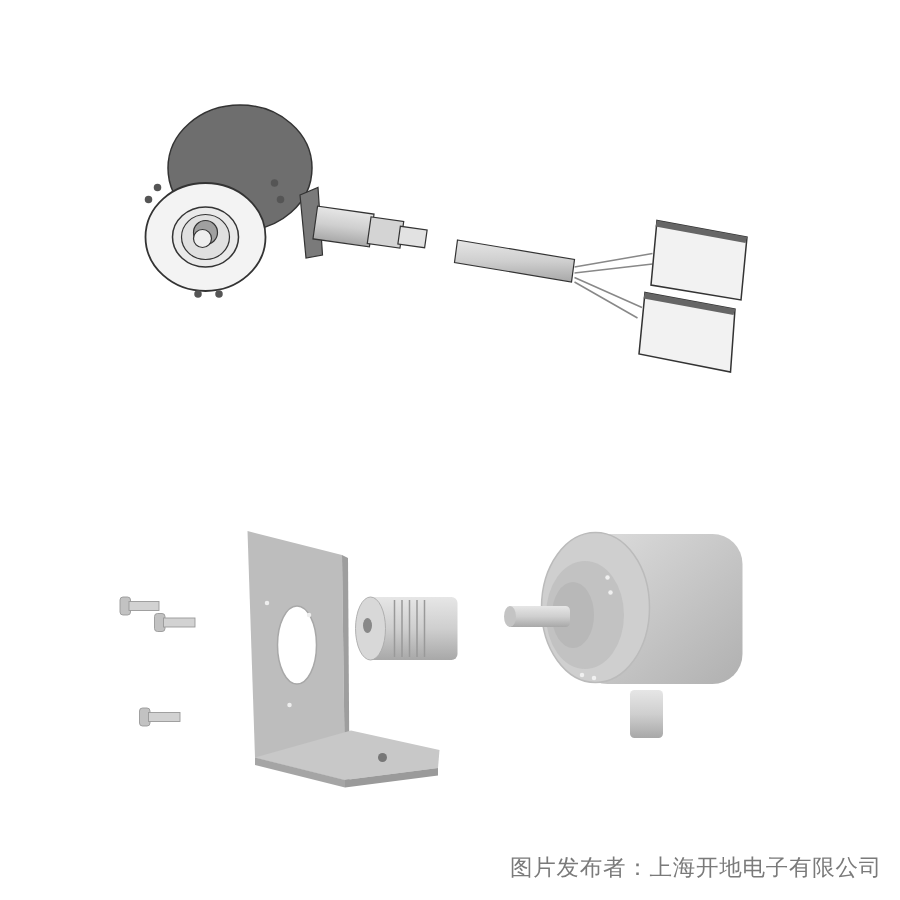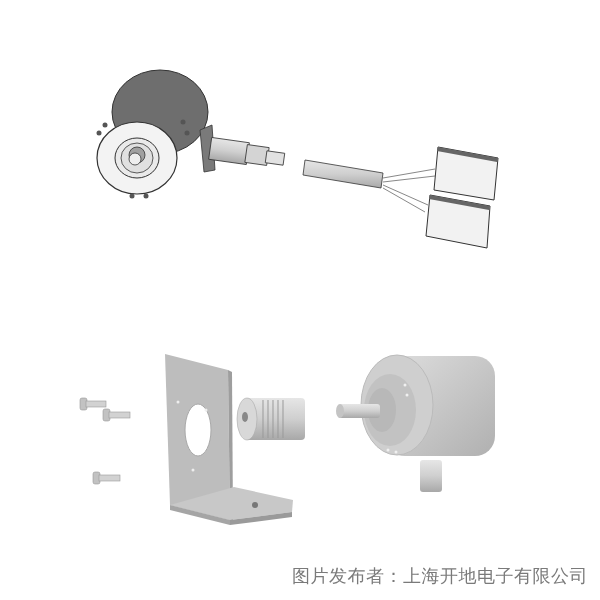--- a/index.html
+++ b/index.html
@@ -1,18 +1,18 @@
 <!DOCTYPE html>
 <html><head>
 <meta charset="utf-8">
 <style>
   html,body{margin:0;padding:0;background:#ffffff;}
   body{width:600px;height:600px;position:relative;overflow:hidden;font-family:"DejaVu Sans",sans-serif;}
   .figure{position:absolute;left:0;top:0;width:600px;height:600px;}
-  .caption{position:absolute;right:12px;bottom:12px;font-size:18px;color:#7a7a7a;letter-spacing:0.5px;margin-top:31px;}
+  .caption{position:absolute;right:12px;bottom:12px;font-size:15px;color:#7a7a7a;letter-spacing:0.5px;margin-top:31px;}
 </style>
 </head>
 <body>
 
 <svg class="figure" viewBox="0 0 600 600" xmlns="http://www.w3.org/2000/svg">
   <defs>
     <linearGradient id="gCyl" x1="0" y1="0" x2="0" y2="1">
       <stop offset="0" stop-color="#e6e6e6"></stop>
       <stop offset="0.5" stop-color="#cfcfcf"></stop>
       <stop offset="1" stop-color="#a8a8a8"></stop>

